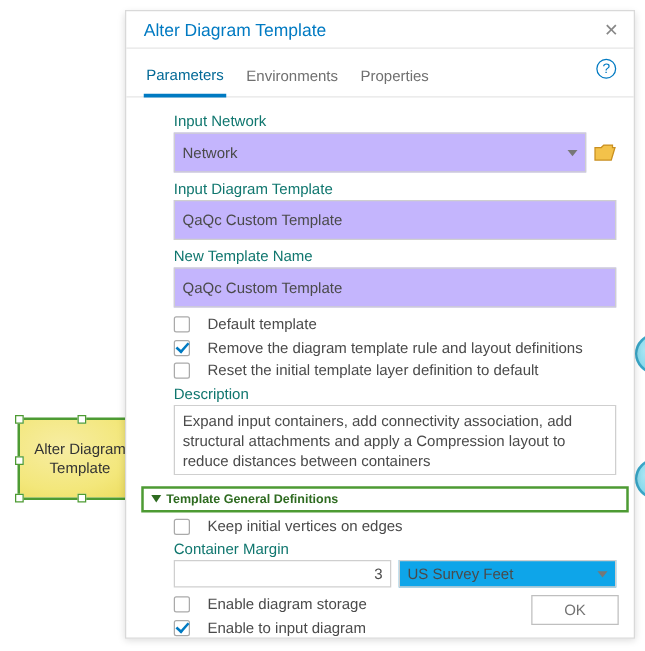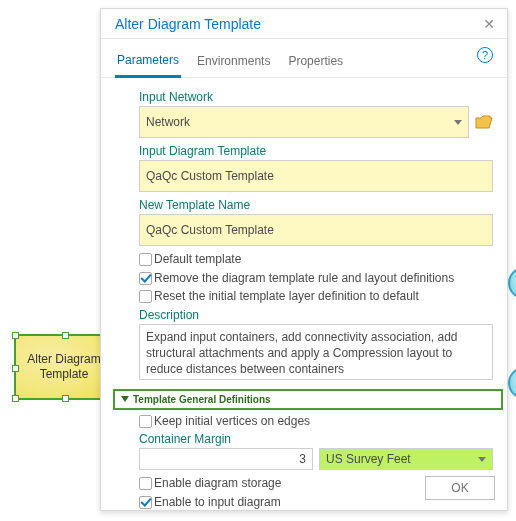--- a/index.html
+++ b/index.html
@@ -131,21 +131,21 @@
     align-items: center;
     gap: 6px;
     margin: 2px 0 6px 0;
   }
   .text-input, .select-input {
     height: 32px;
     border: 1px solid #cfcfcf;
     padding: 14px 6px;
     font-size: 12px;
     color: #4a4a4a;
-    background: #fef9c3;
+    background: #c4b5fd;
     width: 100%;
   }
   .select-input {
     position: relative;
     display: flex;
     align-items: center;
     justify-content: space-between;
   }
   .caret {
     width: 0; height: 0;
@@ -155,21 +155,21 @@
   }
   .folder-icon {
     width: 18px; height: 14px;
     position: relative;
     cursor: pointer;
   }
   .folder-icon svg { display: block; }
   .check-row {
     display: flex;
     align-items: flex-start;
-    gap: 2px;
+    gap: 14px;
     margin: 3px 0;
     line-height: 1.3;
   }
   .chk {
     width: 13px; height: 13px;
     border: 1px solid #aaa;
     border-radius: 2px;
     flex: 0 0 13px;
     margin-top: 1px;
     position: relative;
@@ -235,21 +235,21 @@
     flex: 1;
     height: 22px;
     border: 1px solid #cfcfcf;
     display: flex;
     align-items: center;
     justify-content: space-between;
     padding: 0 6px;
     font-size: 12px;
     color: #4a4a4a;
     cursor: pointer;
-    background: #bef264;
+    background: #0ea5e9;
   }
   .footer {
     position: absolute;
     right: 12px;
     bottom: 10px;
   }
   .ok-btn {
     width: 70px;
     height: 24px;
     border: 1px solid #bfbfbf;

